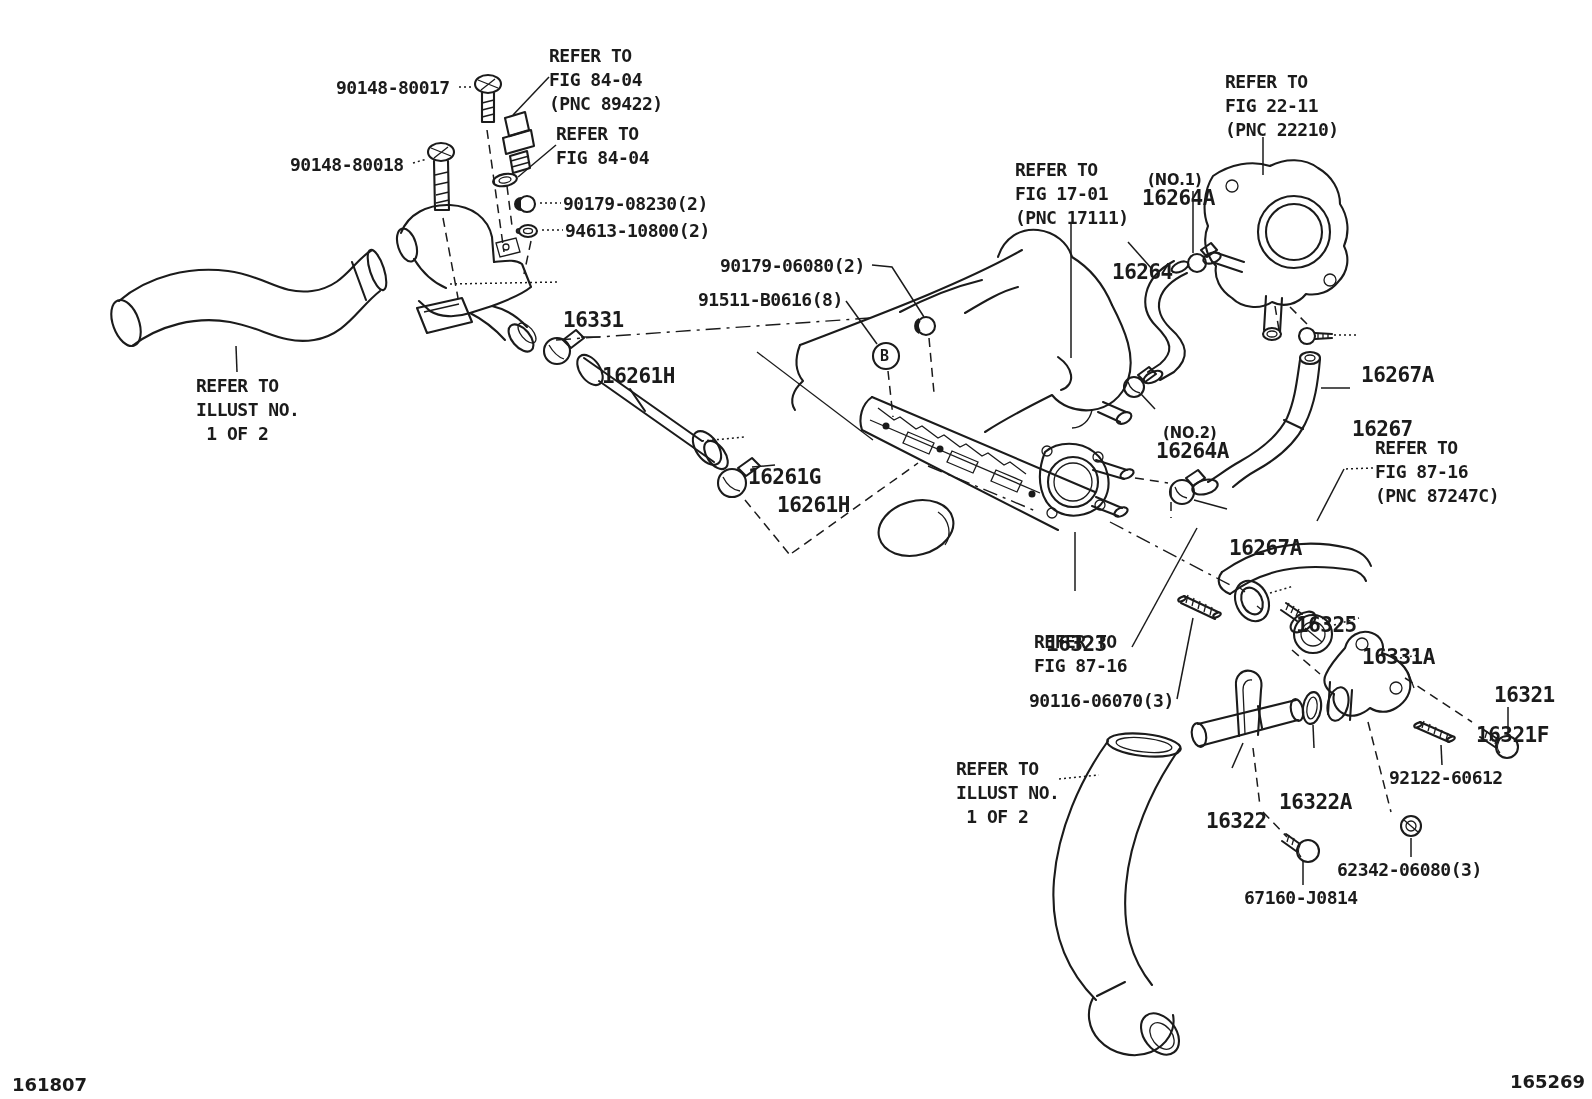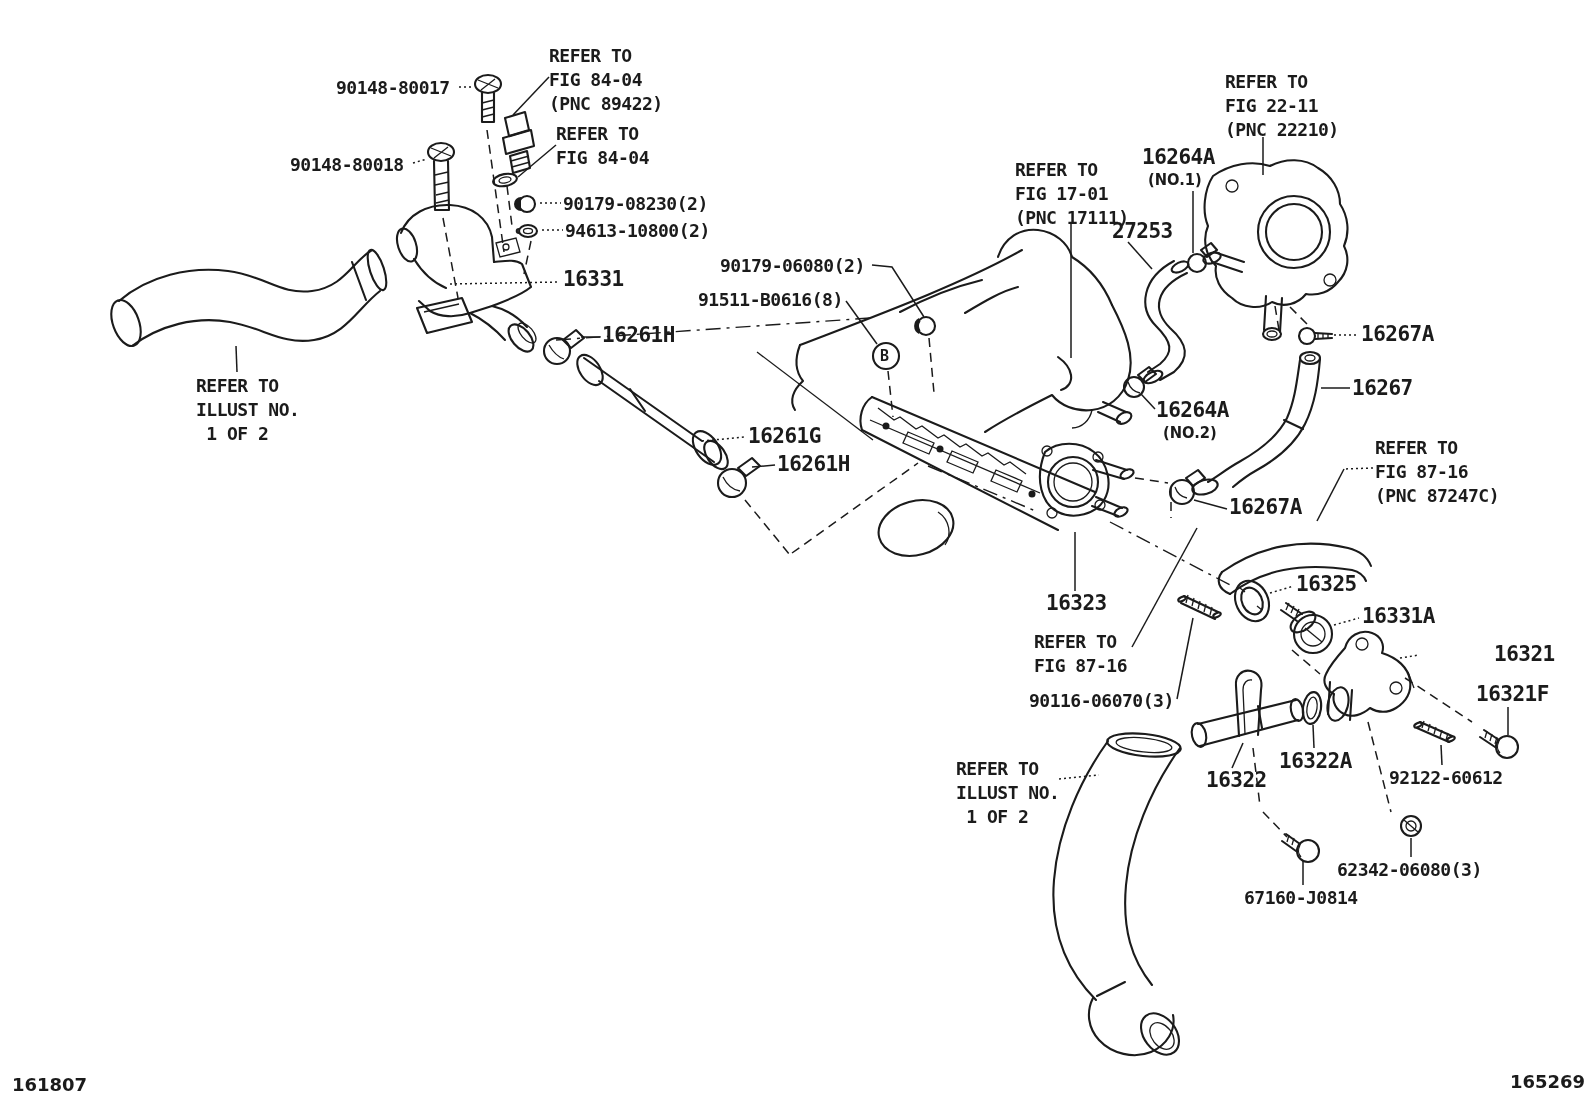--- a/index.html
+++ b/index.html
@@ -9,21 +9,21 @@
     font-family:"DejaVu Sans Mono",monospace;
   }
   .stage{position:absolute;inset:0;}
   svg{position:absolute;left:0;top:0;color:var(--ink,#1b1b1b);}
   .cl{
     position:absolute;color:var(--ink,#1b1b1b);
     font-family:"DejaVu Sans Mono",monospace;font-weight:bold;
     white-space:pre;letter-spacing:-0.5px;
   }
   .s18{font-size:18px;line-height:24px;}
-  .s21{font-size:21px;line-height:22px;}
+  .s21{font-size:21px;line-height:22px;margin-top:41px;}
   .cond{font-family:"DejaVu Sans",sans-serif;font-weight:bold;font-size:16px;
         transform:scaleX(.92);transform-origin:left top;letter-spacing:0;}
   .code{font-family:"DejaVu Sans",sans-serif;font-weight:bold;font-size:18px;letter-spacing:0;}
   
   .p{fill:none;stroke:currentColor;stroke-width:2.1;stroke-linecap:round;stroke-linejoin:round;}
   .thin{fill:none;stroke:currentColor;stroke-width:1.3;}
   .ld{fill:none;stroke:currentColor;stroke-width:1.5;}
   .ldd{fill:none;stroke:currentColor;stroke-width:1.5;stroke-dasharray:2 3;}
   .dash{fill:none;stroke:currentColor;stroke-width:1.5;stroke-dasharray:9 6;}
   .dashdot{fill:none;stroke:currentColor;stroke-width:1.4;stroke-dasharray:15 6 3 6;}
@@ -362,21 +362,21 @@
   <div class="cl s18" style="left:196px;top:374px">REFER TO
 ILLUST NO.
  1 OF 2</div>
   <div class="cl s18" style="left:720px;top:254px">90179-06080(2)</div>
   <div class="cl s18" style="left:698px;top:288px">91511-B0616(8)</div>
   <div class="cl s21" style="left:748px;top:425px">16261G</div>
   <div class="cl s21" style="left:777px;top:453px">16261H</div>
   <div class="cl s18" style="left:1015px;top:158px">REFER TO
 FIG 17-01
 (PNC 17111)</div>
-  <div class="cl s21" style="left:1112px;top:220px">27253</div>
+  <div class="cl s21" style="left:1112px;top:220px">16264</div>
   <div class="cl s21" style="left:1142px;top:146px">16264A</div>
   <div class="cl cond" style="left:1148px;top:170px">(NO.1)</div>
   <div class="cl s18" style="left:1225px;top:70px">REFER TO
 FIG 22-11
 (PNC 22210)</div>
   <div class="cl s21" style="left:1361px;top:323px">16267A</div>
   <div class="cl s21" style="left:1352px;top:377px">16267</div>
   <div class="cl s21" style="left:1156px;top:399px">16264A</div>
   <div class="cl cond" style="left:1163px;top:423px">(NO.2)</div>
   <div class="cl s21" style="left:1229px;top:496px">16267A</div>

